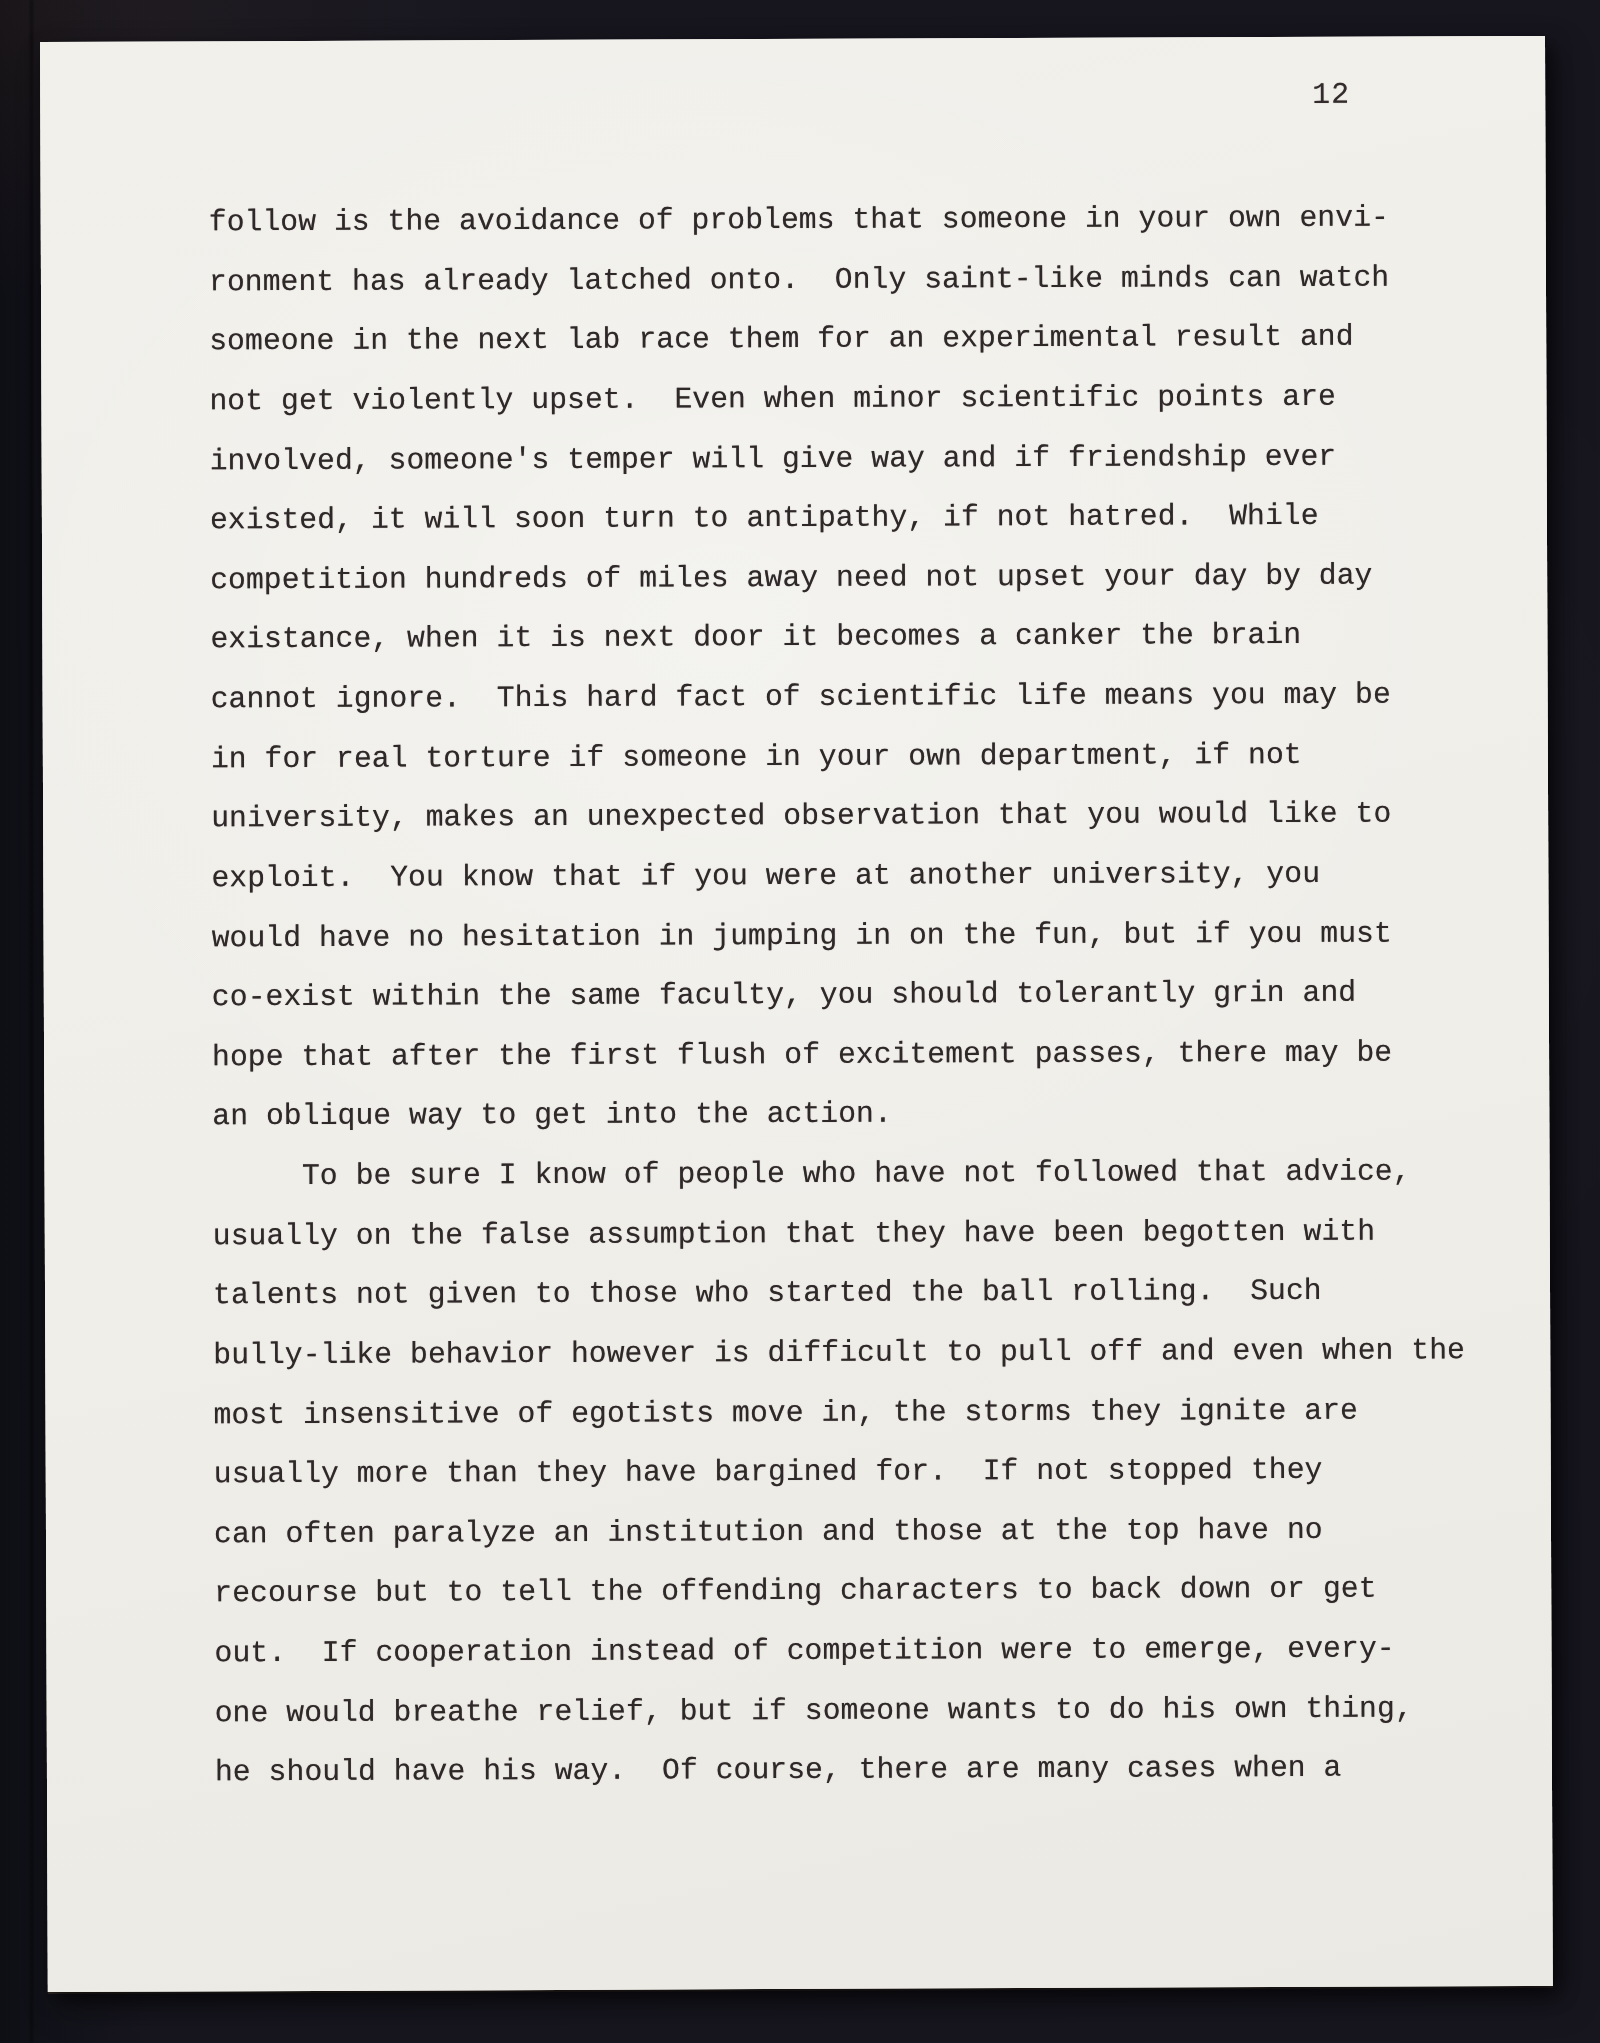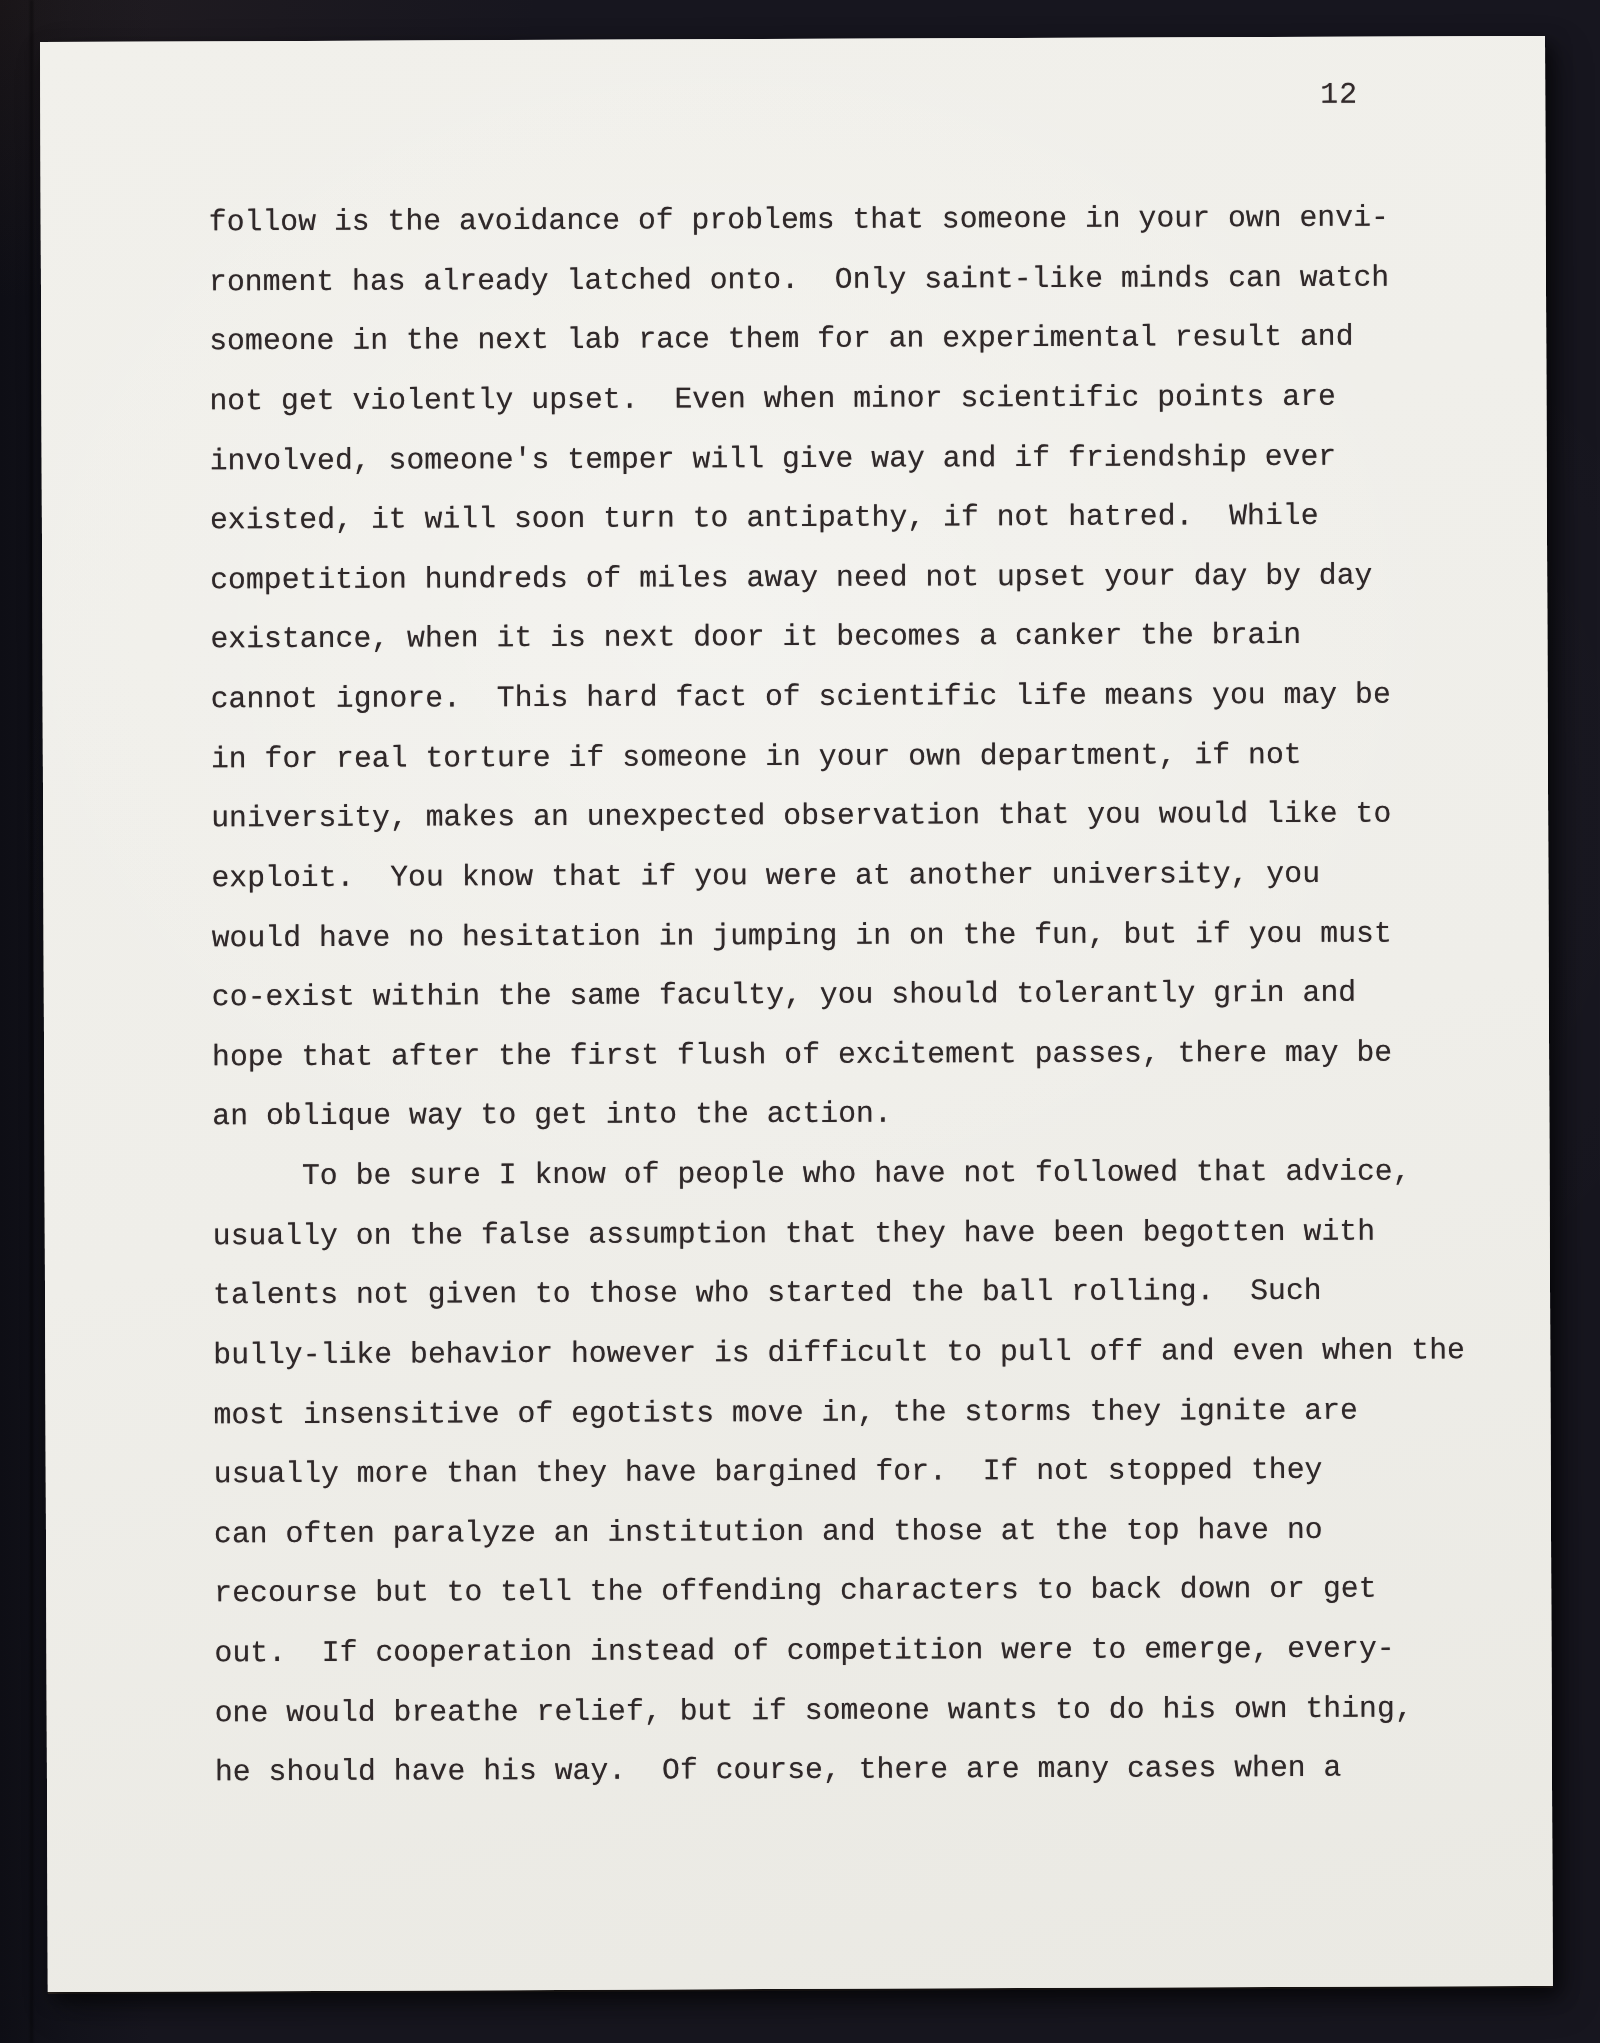--- a/index.html
+++ b/index.html
@@ -46,21 +46,20 @@
   }
   .page-number {
     position: absolute;
     left: 1272px;
     top: 44px;
     font-size: 29.8px;
     line-height: 1;
     color: #332b2c;
     letter-spacing: 1px;
     text-shadow: 0 0 0.8px rgba(51, 43, 44, 0.5);
-    margin-left: 8px;
   }
   .text-block {
     position: absolute;
     left: 168px;
     top: 152px;
     width: 1300px;
     color: #2f2829;
     font-size: 29.8px;
     text-shadow: 0 0 0.8px rgba(47, 40, 41, 0.55);
   }

